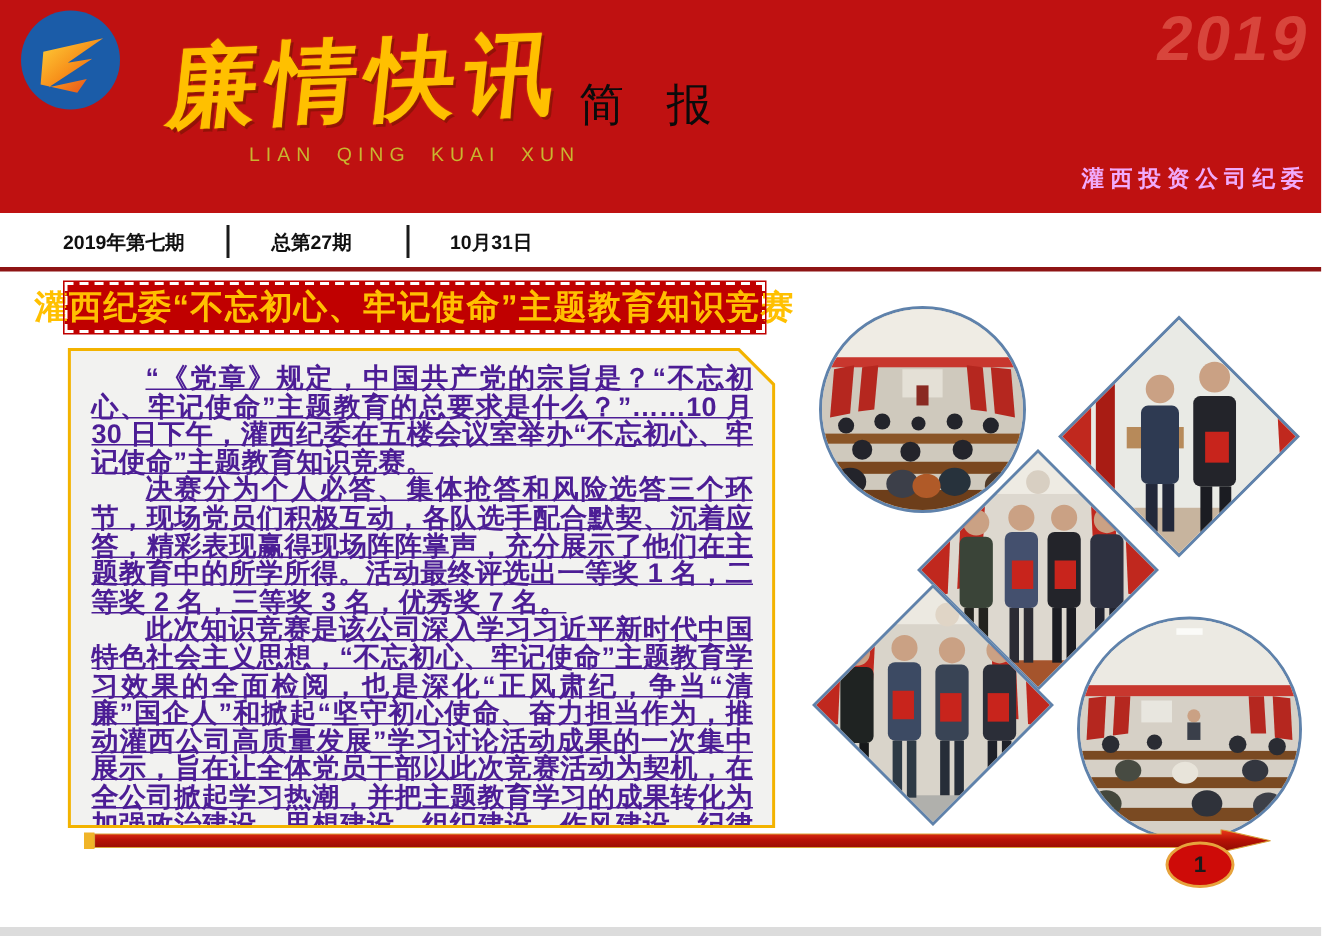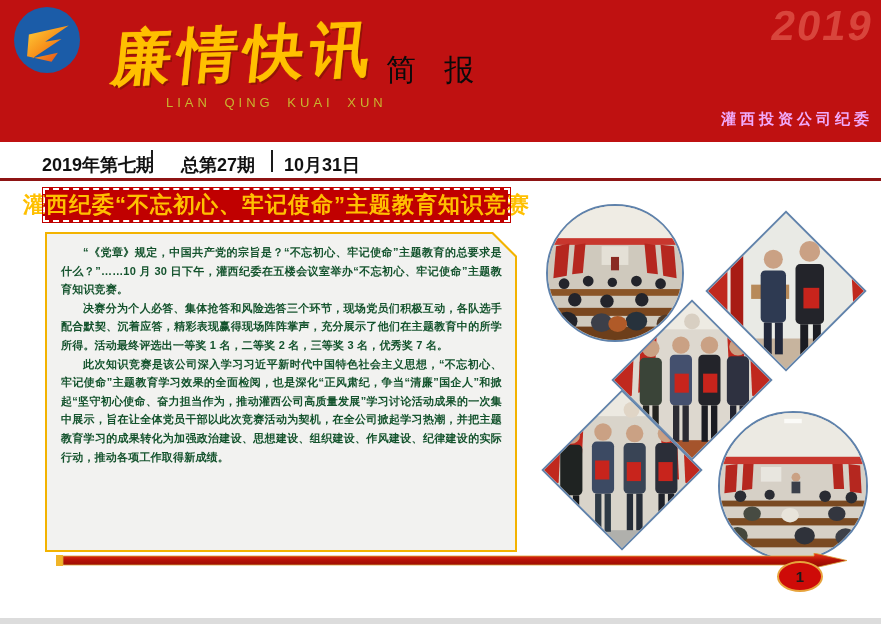--- a/index.html
+++ b/index.html
@@ -13,41 +13,41 @@
   .masthead-title{position:absolute;left:112px;top:14px;font-size:60px;font-weight:bold;color:#ffc000;
      letter-spacing:6px;transform:rotate(-2deg) skewX(-8deg);
      text-shadow:2px 2px 0 rgba(110,20,0,.55),0 0 1px #ff9a00;white-space:nowrap;}
   .masthead-subtitle{position:absolute;left:386px;top:50px;font-size:30px;font-weight:normal;color:#0b0b0b;letter-spacing:10px;white-space:nowrap;}
   .masthead-pinyin{position:absolute;left:166px;top:95px;font-size:13px;font-weight:normal;color:#c9b52f;letter-spacing:4px;word-spacing:6px;white-space:nowrap;}
   .year-badge{position:absolute;right:8px;top:2px;font-size:42px;font-weight:800;color:#d8453c;letter-spacing:2px;transform:skewX(-10deg);}
   .org-name{position:absolute;right:8px;top:110px;font-size:15px;font-weight:600;color:#f0abfc;letter-spacing:4px;white-space:nowrap;}
 
   
   .info-bar{position:absolute;left:0;top:142px;width:881px;height:38px;background:#fff;}
-  .info-item{position:absolute;top:11px;font-size:18px;font-weight:700;color:#111;white-space:nowrap;}
+  .info-item{position:absolute;top:11px;font-size:13px;font-weight:700;color:#111;white-space:nowrap;}
   .info-issue{left:42px;}
   .info-total{left:168px;margin-left:13px;}
-  .info-date{left:284px;}
+  .info-date{left:300px;}
   .info-sep{position:absolute;top:8px;width:2px;height:22px;background:#1a1a1a;}
   .sep1{left:151px;} .sep2{left:271px;}
   .info-rule{position:absolute;left:0;top:178px;width:881px;height:3px;background:#8e1414;}
 
   
   .title-banner{position:absolute;left:43px;top:188px;width:463px;height:30px;background:#c00000;
      border:2px dashed #ffffff;outline:1px solid #c00000;display:flex;align-items:center;justify-content:center;}
   .title-banner span{font-size:22px;font-weight:bold;color:#ffc000;letter-spacing:1px;white-space:nowrap;}
 
   
   .article-box{position:absolute;left:45px;top:232px;width:472px;height:320px;background:#f3b300;
      clip-path:polygon(0 0,448px 0,472px 24px,472px 320px,0 320px);}
   .article-box-inner{position:absolute;left:2px;top:2px;right:2px;bottom:2px;background:#f2f2f0;
      clip-path:polygon(0 0,445px 0,468px 23px,468px 316px,0 316px);
      padding:9px 13px 6px 14px;box-sizing:border-box;overflow:hidden;}
-  .article-box-inner p{margin:0;text-indent:2em;text-align:justify;font-size:11px;line-height:18.6px;
-     font-weight:700;color:#14532d;letter-spacing:0.2px;}
+  .article-box-inner p{margin:0;text-indent:2em;text-align:justify;font-size:18px;line-height:18.6px;
+     font-weight:700;color:#4c1d95;letter-spacing:0.2px;text-decoration:underline;}
 
   
   .photo{position:absolute;border:2px solid #5f82ab;overflow:hidden;background:#ddd;}
   .photo-circle{border-radius:50%;}
   .photo svg{display:block;width:100%;height:100%;}
   .c1{left:546px;top:204px;width:134px;height:134px;}
   .c5{left:718px;top:411px;width:146px;height:146px;}
   .diamond{transform:rotate(45deg);}
   .d2{left:729px;top:234px;width:110px;height:110px;}
   .d3{left:635px;top:323px;width:110px;height:110px;}

